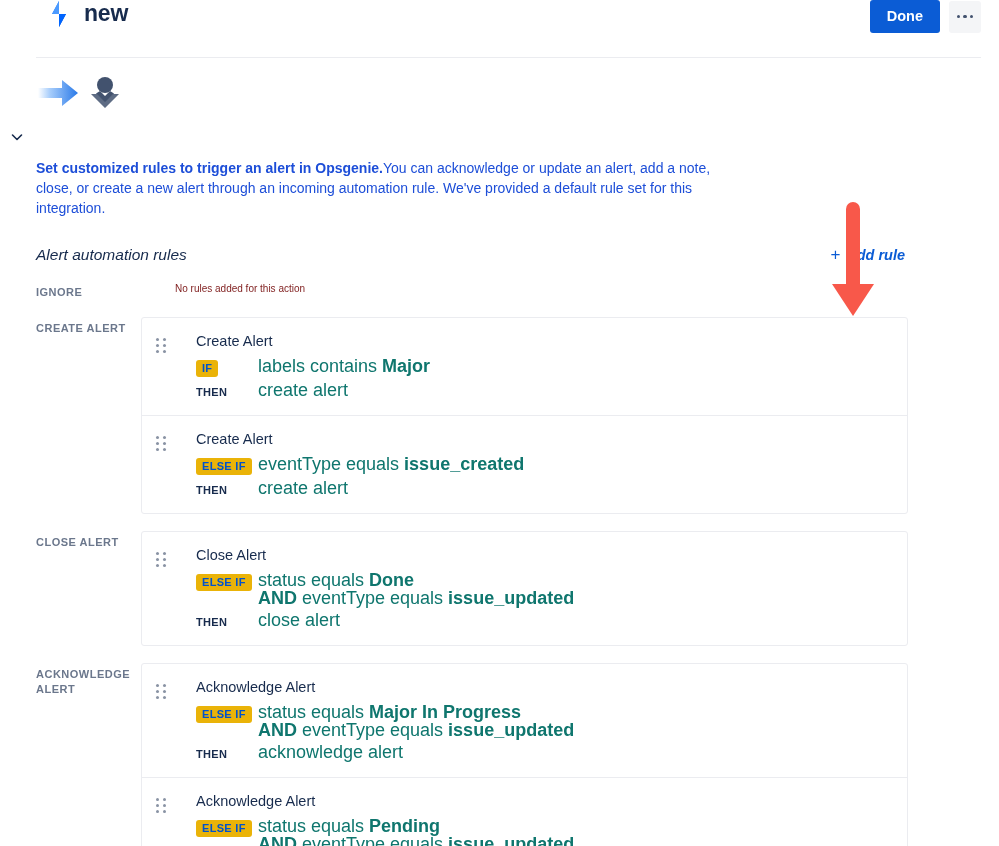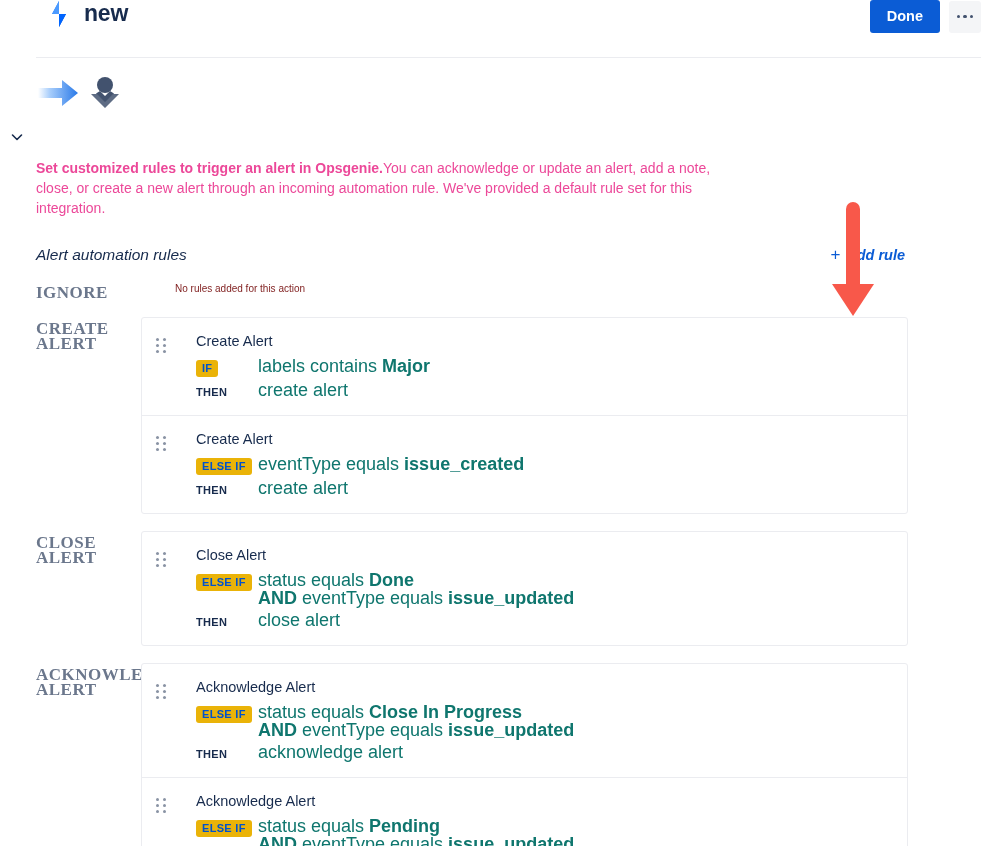--- a/index.html
+++ b/index.html
@@ -98,21 +98,21 @@
     font-size: 18.5px;
     font-weight: 500;
     color: #172B4D;
     letter-spacing: -0.1px;
   }
   .section-desc {
     margin: 10px 0 0 36px;
     max-width: 690px;
     font-size: 14px;
     line-height: 20px;
-    color: #ec4899;
+    color: #1d4ed8;
   }
   .section-desc b { font-weight: 700; }
 
   
   .rules-head {
     display: flex;
     align-items: center;
     margin: 28px 18px 0 36px;
     font-style: italic;
   }
@@ -142,28 +142,27 @@
 
   .rule-group {
     display: flex;
     align-items: flex-start;
     margin: 0 18px 0 36px;
     padding-top: 17px;
   }
   .group-label {
     width: 105px;
     flex: none;
-    font-size: 17px;
+    font-size: 11px;
     font-weight: 700;
     letter-spacing: 0.5px;
     color: #6B778C;
     text-transform: uppercase;
     line-height: 15px;
     padding-top: 4px;
-    font-family: Liberation Serif, serif;
   }
   .group-empty {
     font-size: 10px;
     color: #7f1d1d;
     padding-top: 2px;
     padding-left: 34px;
   }
   .card {
     flex: 1;
     max-width: 767px;
@@ -420,21 +419,21 @@
               <span></span>
               <span></span>
               <span></span>
               <span></span>
             </div>
             <div class="rule-body">
               <div class="rule-name">Acknowledge Alert</div>
               <div class="clause">
                 <div class="kw"><span class="badge">ELSE IF</span></div>
                 <div>
-                  <div class="clause-text"><b></b><span>status equals </span><b>Close In Progress</b></div>
+                  <div class="clause-text"><b></b><span>status equals </span><b>Major In Progress</b></div>
                   <div class="clause-text clause-and"><b>AND </b><span>eventType equals </span><b>issue_updated</b></div>
                 </div>
               </div>
               <div class="clause">
                 <div class="kw"><span class="kw-then">THEN</span></div>
                 <div class="clause-text">acknowledge alert</div>
               </div>
             </div>
           </div>
           <div class="rule-row">

